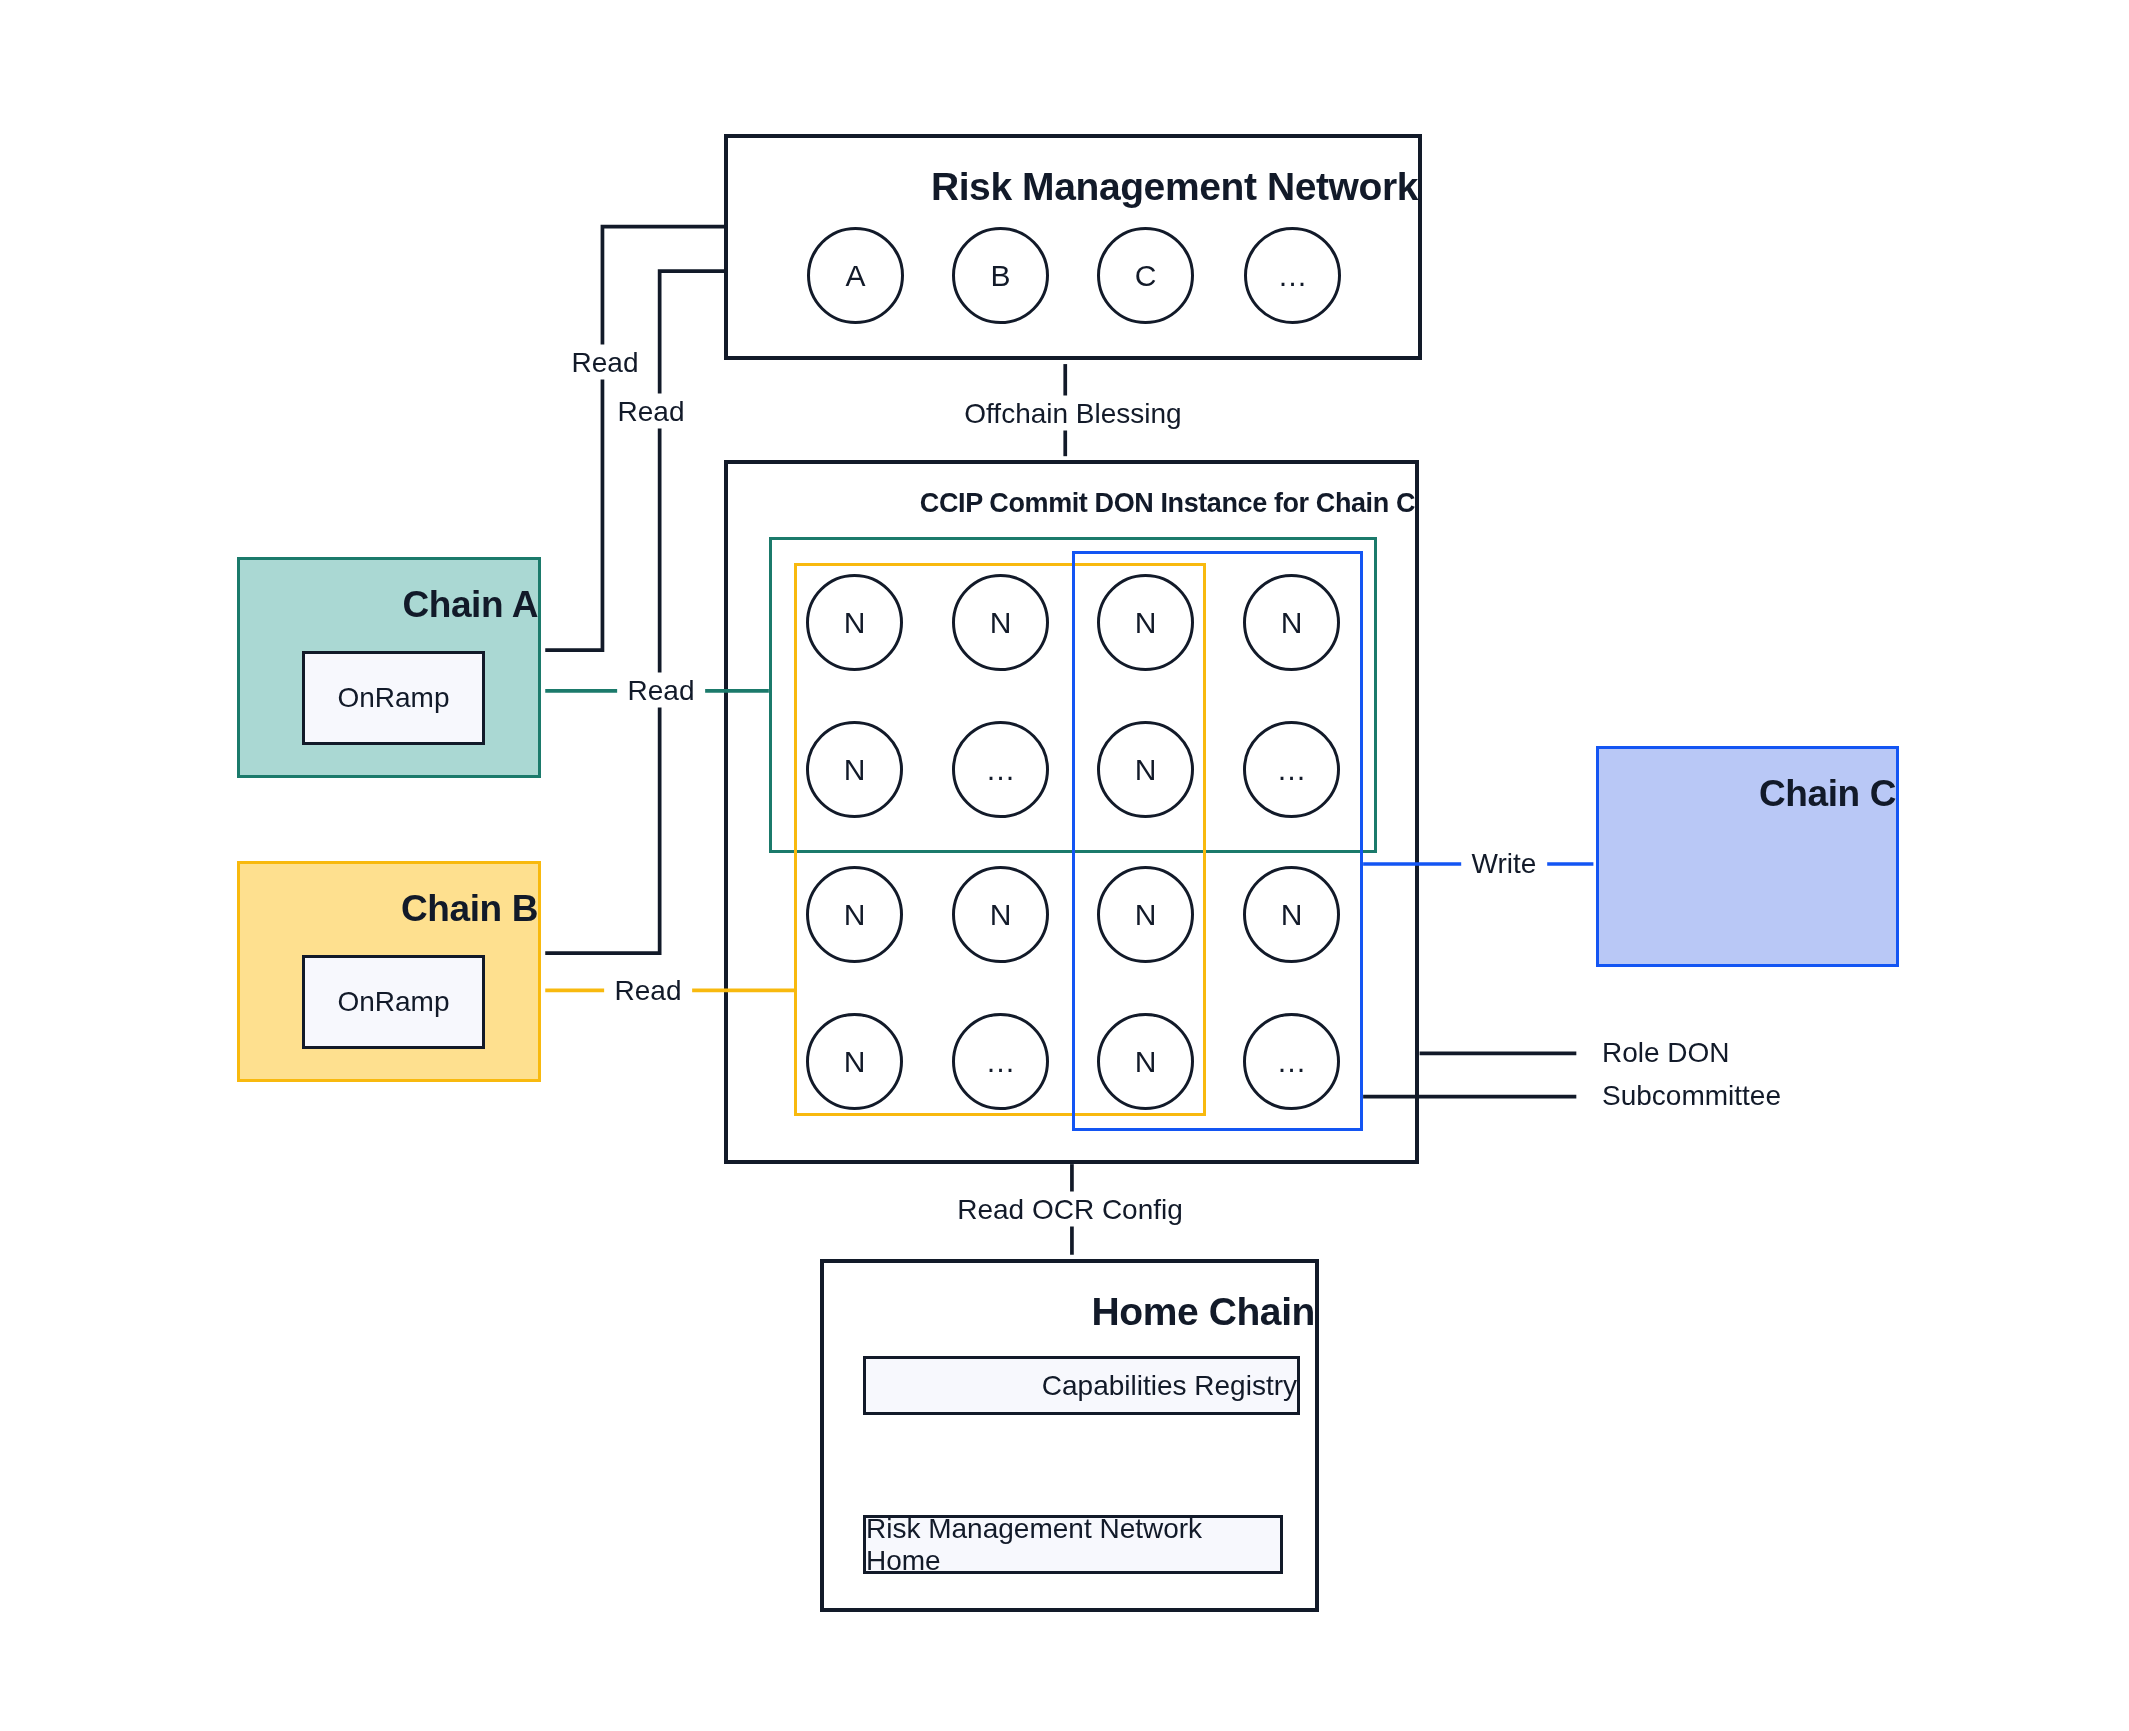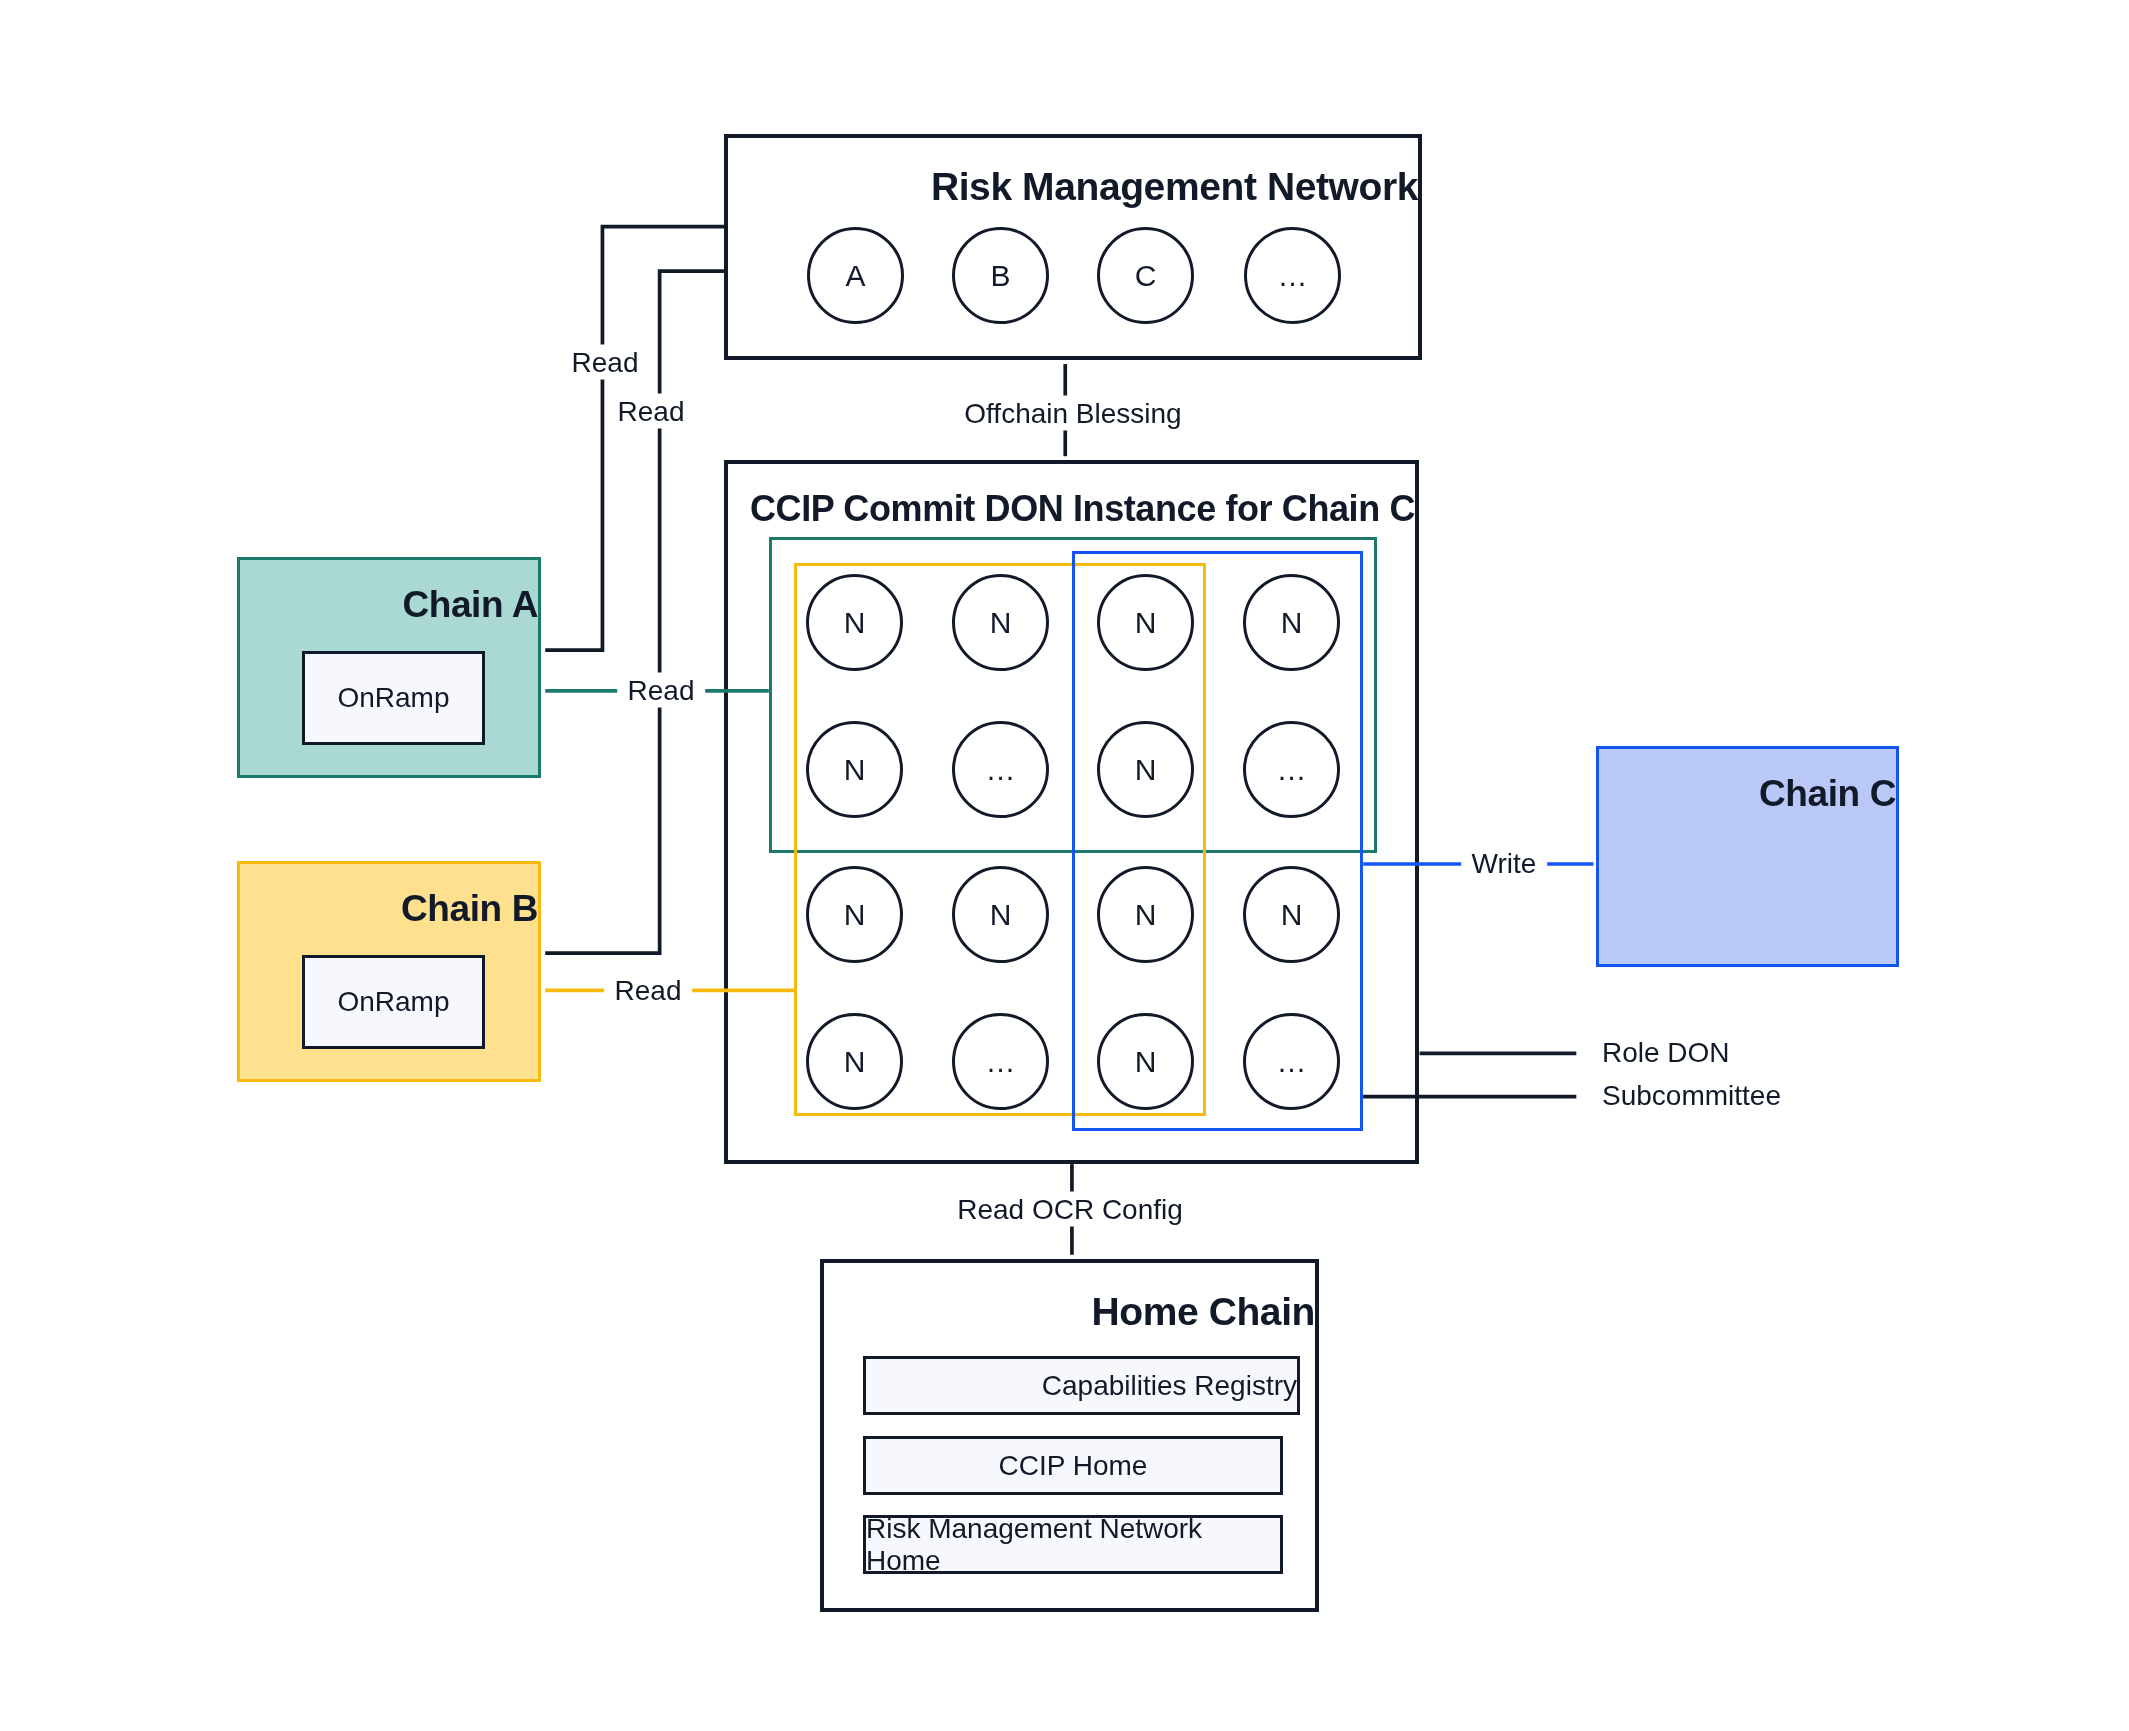--- a/index.html
+++ b/index.html
@@ -23,21 +23,21 @@
     overflow:hidden;
   }
   .abs{position:absolute;box-sizing:border-box;}
   .box{border:4.5px solid var(--ink);background:var(--background);}
   .box-title{
     position:absolute;left:0;right:0;text-align:right;
     font-weight:700;letter-spacing:-0.4px;color:var(--ink);
   }
   .fs52{font-size:39px;line-height:1.15;}
   .fs50{font-size:37px;line-height:1.15;}
-  .fs48{font-size:36px;line-height:1.15;}
+  .fs48{font-size:27px;line-height:1.15;}
   .node{
     position:absolute;width:97px;height:97px;border-radius:50%;
     border:3.7px solid var(--ink);background:var(--background);
     display:flex;align-items:center;justify-content:center;
     font-size:30px;color:var(--ink);box-sizing:border-box;
   }
   .overlay-rect{position:absolute;box-sizing:border-box;background:transparent;}
   .rect-teal{border:3.7px solid var(--teal);}
   .rect-amber{border:3.7px solid var(--amber);}
   .rect-blue{border:3.7px solid var(--blue);}
@@ -121,23 +121,20 @@
 
   <div class="abs chain chain-c" style="left:1596px;top:746px;width:303px;height:221px;">
     <div class="box-title fs50" style="top:24px;">Chain C</div>
   </div>
 
   <div class="abs box" style="left:820px;top:1259px;width:499px;height:353px;">
     <div class="box-title fs52" style="top:27px;">Home Chain</div>
     <div class="panel" style="left:39px;top:93px;width:437px;height:59px;justify-content:flex-end;">
       <span>Capabilities Registry</span>
     </div>
-    <div class="panel" style="left:39px;top:173px;width:420px;height:59px;">
-      <span>CCIP Home</span>
-    </div>
     <div class="panel" style="left:39px;top:252px;width:420px;height:59px;">
       <span>Risk Management Network Home</span>
     </div>
   </div>
 
   <svg class="wires" width="2129" height="1731" viewBox="0 0 2866 2330">
     <defs>
       <marker id="arr-ink" markerUnits="userSpaceOnUse" markerWidth="38" markerHeight="30" viewBox="0 0 36 28" refX="36" refY="14" orient="auto-start-reverse">
         <path class="m-ink" d="M0,0 L36,14 L0,28 Z"></path>
       </marker>

